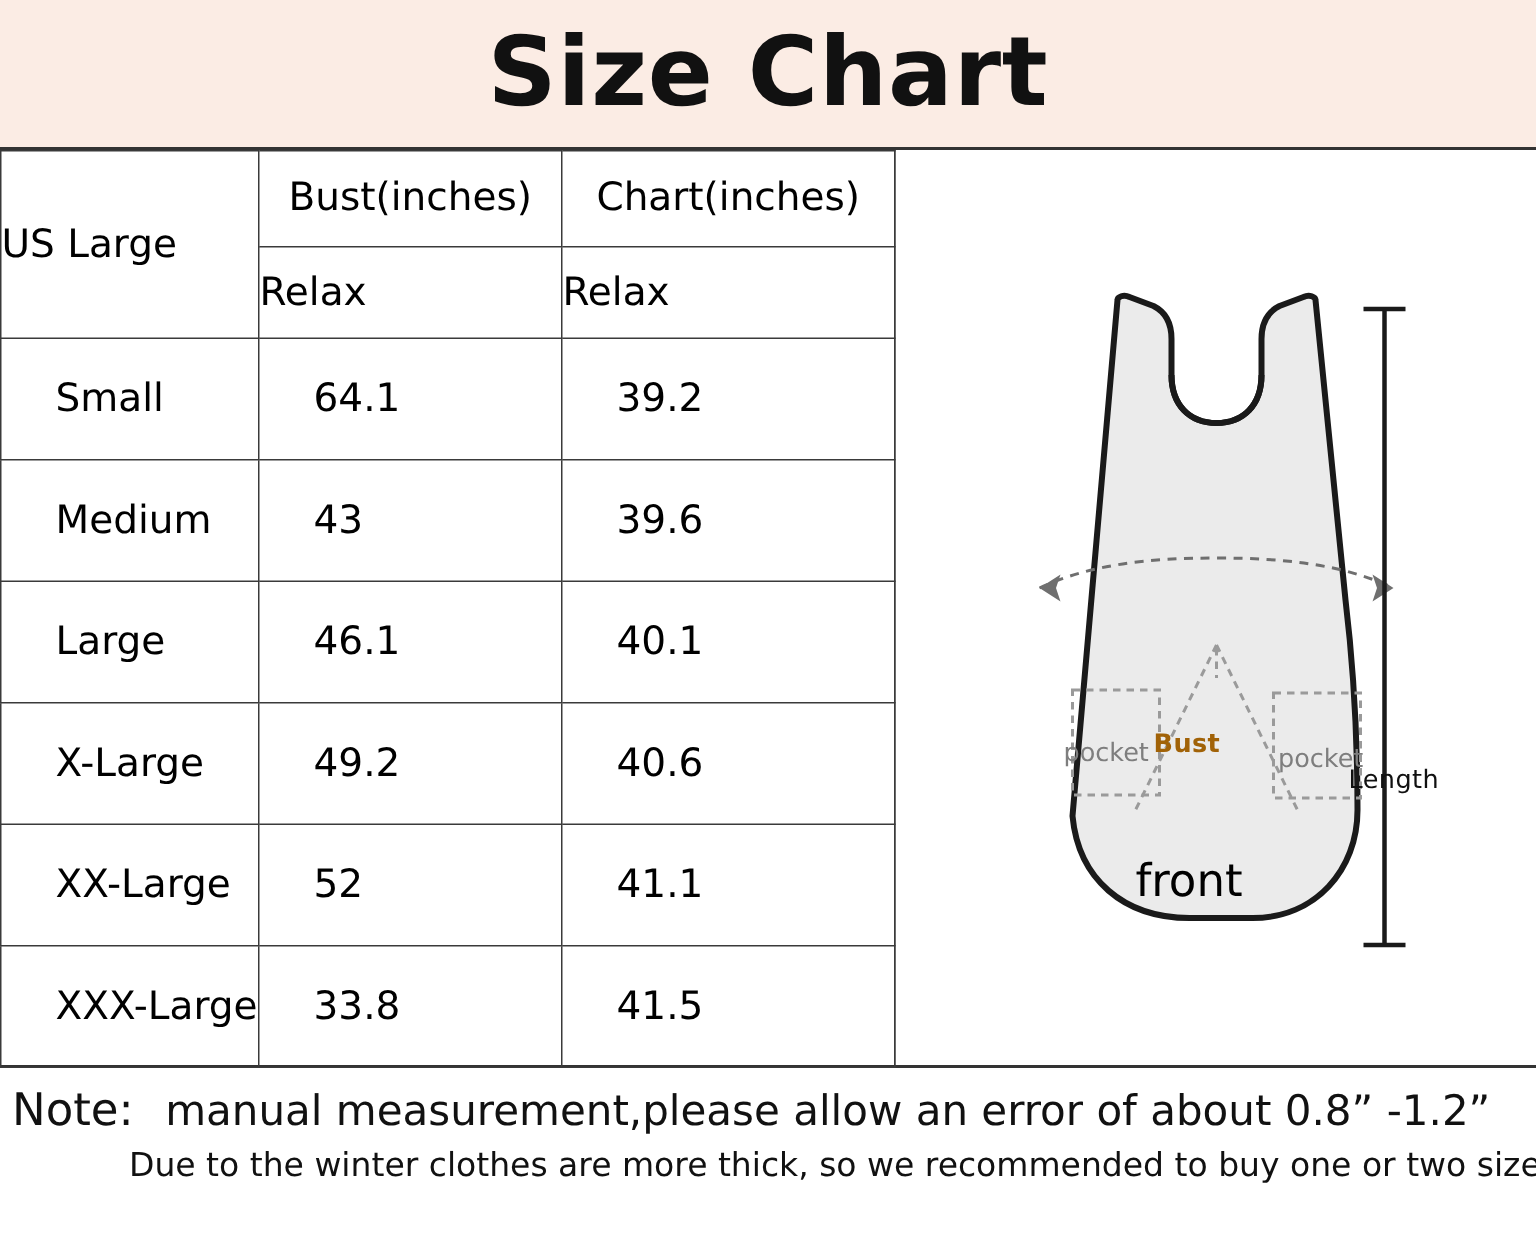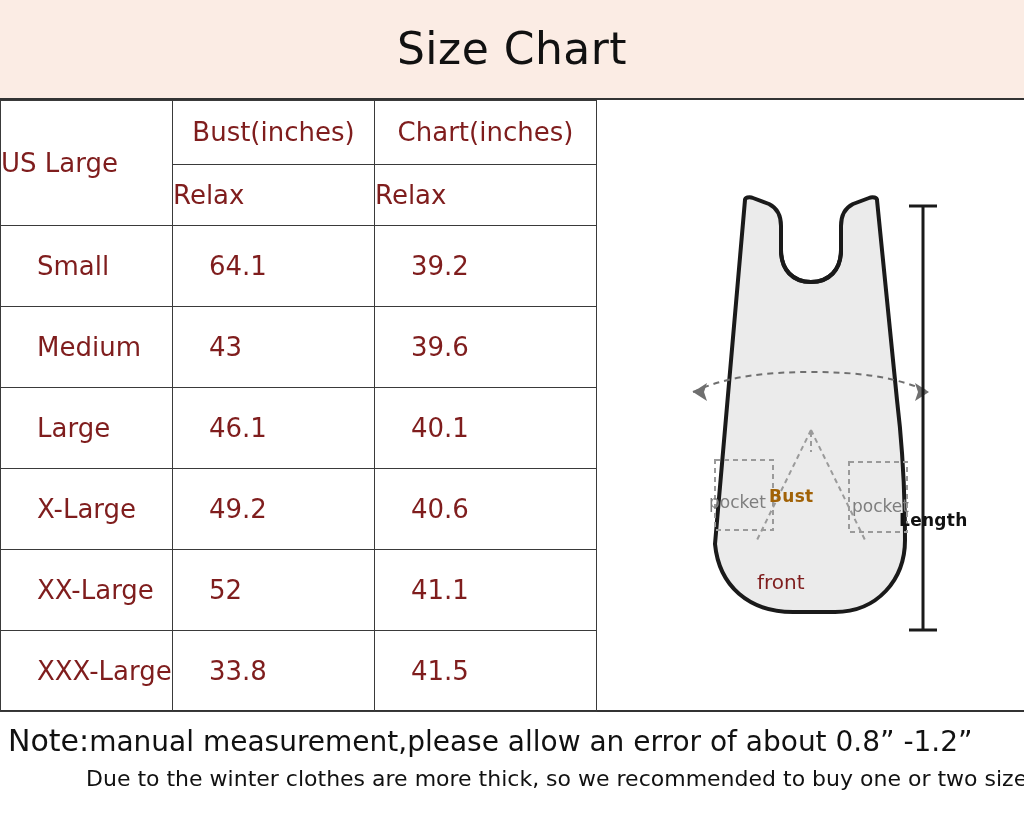--- a/index.html
+++ b/index.html
@@ -29,22 +29,22 @@
     top: 0;
     width: 1024px;
     height: 100px;
     background: #fbece4;
     border-bottom: 2px solid #333333;
     display: flex;
     align-items: center;
     justify-content: center;
   }
   .title-text {
-    font-size: 44px;
-    font-weight: 400;
+    font-size: 64px;
+    font-weight: 700;
     letter-spacing: 0.5px;
     color: #111111;
     line-height: 1;
   }
 
   
   .body-area {
     position: absolute;
     left: 0;
     top: 100px;
@@ -62,21 +62,21 @@
     height: 612px;
     border-collapse: collapse;
     table-layout: fixed;
   }
   table.size-table td,
   table.size-table th {
     border: 1px solid #3a3a3a;
     vertical-align: middle;
     font-weight: 400;
     font-size: 26px;
-    color: #7f1d1d;
+    color: #000000;
     padding: 0;
   }
   table.size-table td.first-col,
   table.size-table th.first-col {
     width: 172px;
   }
   table.size-table td.col2,
   table.size-table th.col2 {
     width: 202px;
   }
@@ -124,30 +124,30 @@
     font-size: 17px;
     font-weight: bold;
     color: #a16207;
     letter-spacing: 0.3px;
   }
   .label-length {
     position: absolute;
     left: 302px;
     top: 410px;
     font-size: 17px;
-    font-weight: bold;
+    font-weight: normal;
     color: #111;
     letter-spacing: 0.3px;
   }
   .label-front {
     position: absolute;
     left: 160px;
     top: 470px;
-    font-size: 20px;
-    color: #7f1d1d;
+    font-size: 30px;
+    color: #000000;
     font-family: "DejaVu Sans", sans-serif;
   }
   .label-pocket-l {
     position: absolute;
     left: 112px;
     top: 392px;
     font-size: 17px;
     color: #7e7e7e;
   }
   .label-pocket-r {
@@ -164,20 +164,21 @@
     left: 0;
     top: 712px;
     width: 1024px;
     height: 120px;
     padding: 12px 8px 0 8px;
   }
   .note-line1 {
     display: flex;
     align-items: baseline;
     white-space: nowrap;
+    gap: 21px;
   }
   .note-label {
     font-size: 30px;
     color: #111;
     line-height: 1.1;
   }
   .note-text1 {
     font-size: 28px;
     color: #111;
     line-height: 1.1;

